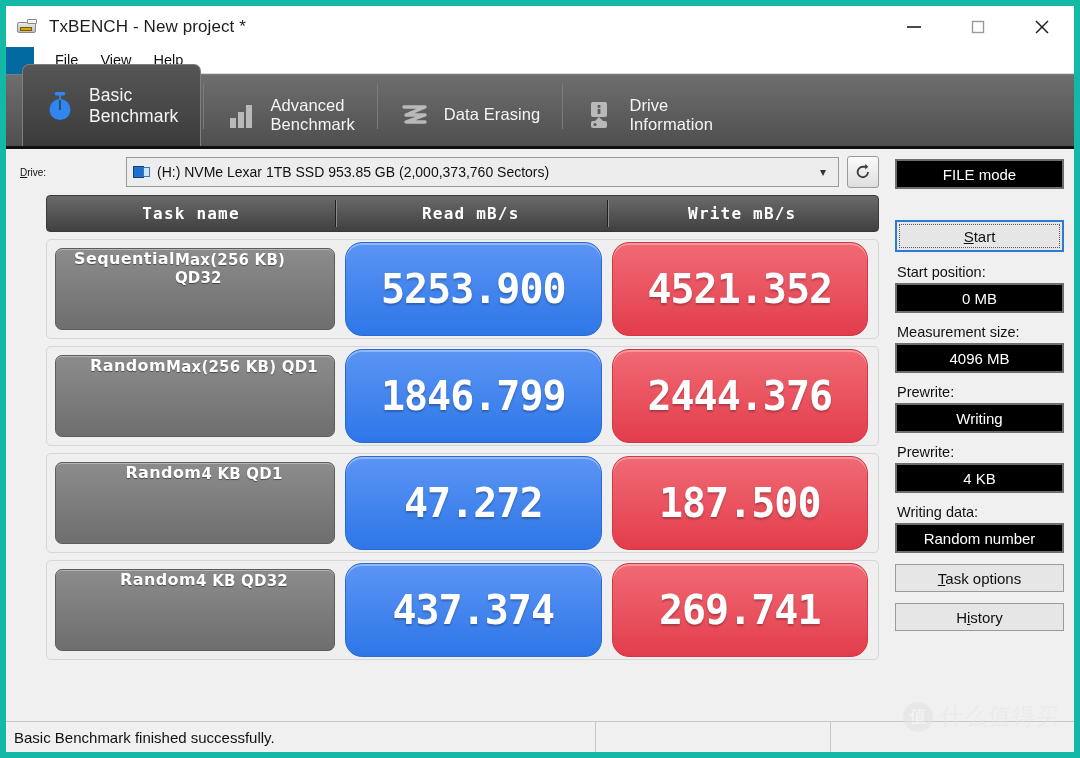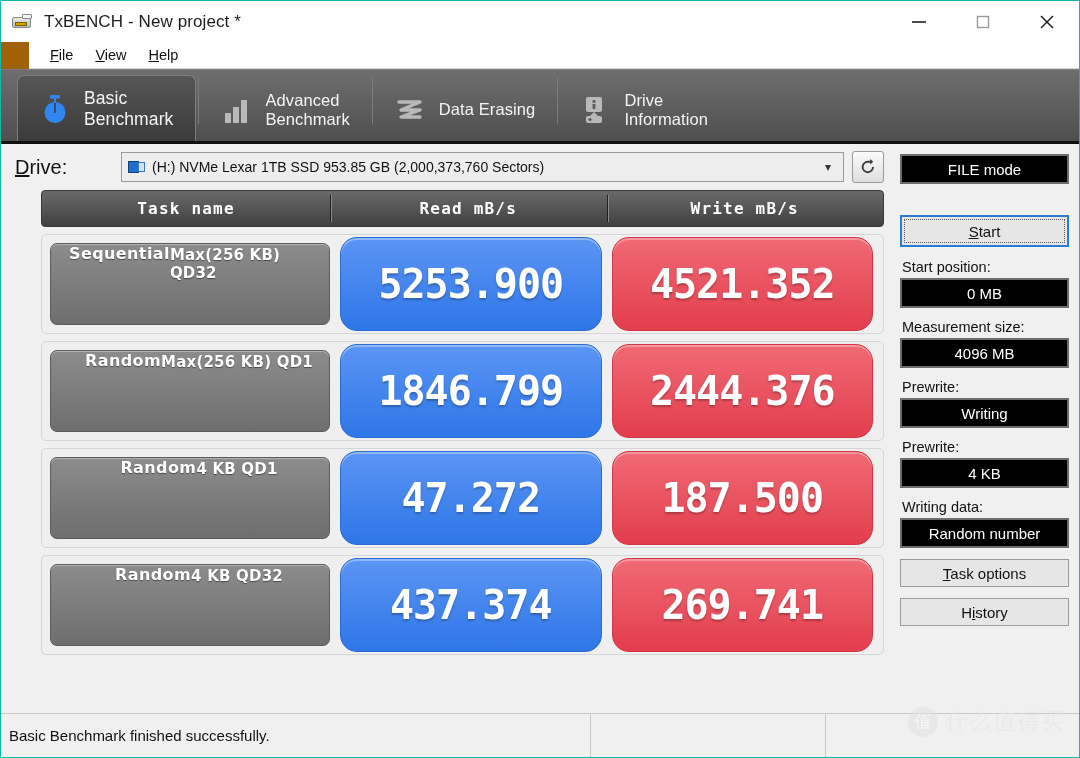--- a/index.html
+++ b/index.html
@@ -6,22 +6,22 @@
   html, body { margin:0; padding:0; }
   body {
     width:1080px; height:758px;
     font-family:"Liberation Sans", sans-serif;
     background:#ffffff;
     overflow:hidden;
     position:relative;
   }
   .window {
     width:1080px; height:758px;
-    border:1px solid #14b8a6;
-    background:#a16207;
+    border:6px solid #14b8a6;
+    background:#0369a1;
     display:flex; flex-direction:column;
     position:relative;
   }
 
   
   .titlebar {
     height:41px; background:#ffffff;
     display:flex; align-items:center;
     flex:0 0 auto;
     position:relative;
@@ -72,21 +72,21 @@
   .tab {
     height:62px; display:flex; align-items:center; gap:12px;
     padding:0 20px 0 18px;
     position:relative;
     color:#f2f2f2;
   }
   .tab.active {
     background:linear-gradient(#565656,#3b3b3b);
     border:1px solid #7e7e7e; border-bottom:none;
     border-radius:7px 7px 0 0;
-    height:66px;
+    height:82px;
     padding:0 22px 0 20px;
     align-items:center;
   }
   .tab-sep {
     width:1px; height:46px; background:#3a3a3a;
     border-right:1px solid #7c7c7c;
     align-self:center; margin:0 2px 9px 2px;
   }
   .tab-label {
     font-size:16.5px; line-height:1.17; letter-spacing:.1px;
@@ -97,21 +97,21 @@
 
   
   .bodyarea { flex:1 1 auto; display:flex; position:relative; background:#f0f0f0; min-height:0; }
   .leftcol { flex:1 1 auto; display:flex; flex-direction:column; min-width:0; }
   .rightcol { width:185px; flex:0 0 185px; padding:10px 10px 0 6px; }
 
   
   .driverow {
     height:46px; display:flex; align-items:center; padding:0 0 0 14px; flex:0 0 auto;
   }
-  .drive-label { font-size:20px; color:#111; width:106px; flex:0 0 auto; }
+  .drive-label { font-size:10px; color:#111; width:106px; flex:0 0 auto; }
   .drive-label u { text-decoration:underline; }
   .combo {
     flex:1 1 auto; height:30px; background:#ededed;
     border:1px solid #9a9a9a; display:flex; align-items:center;
     padding:0 4px 0 6px; position:relative;
   }
   .drive-ico { width:18px; height:15px; position:relative; flex:0 0 auto; margin-right:6px; }
   .drive-ico .d1 { position:absolute; left:0; top:1px; width:11px; height:12px; background:#1f6fd0; border:1px solid #123f78; }
   .drive-ico .d2 { position:absolute; left:10px; top:2px; width:7px; height:10px; background:#cfe4fa; border:1px solid #3b78c0; }
   .combo-text { font-size:14px; color:#111; white-space:nowrap; overflow:hidden; }
@@ -209,21 +209,21 @@
   }
   .plain-btn {
     height:28px; background:#e6e6e6; border:1px solid #9a9a9a;
     display:flex; align-items:center; justify-content:center;
     font-size:15px; color:#111; margin-bottom:11px;
   }
   .plain-btn u { text-decoration:underline; }
 
   
   .statusbar {
-    height:44px; flex:0 0 auto; background:#f0f0f0;
+    height:31px; flex:0 0 auto; background:#f0f0f0;
     border-top:1px solid #c8c8c8;
     display:flex; align-items:center;
   }
   .status-seg1 { flex:0 0 590px; padding-left:8px; font-size:15px; color:#111;
                  border-right:1px solid #c8c8c8; height:100%; display:flex; align-items:center; }
   .status-seg2 { flex:0 0 235px; border-right:1px solid #c8c8c8; height:100%; }
   .status-seg3 { flex:1 1 auto; height:100%; }
 
   
   .watermark {

